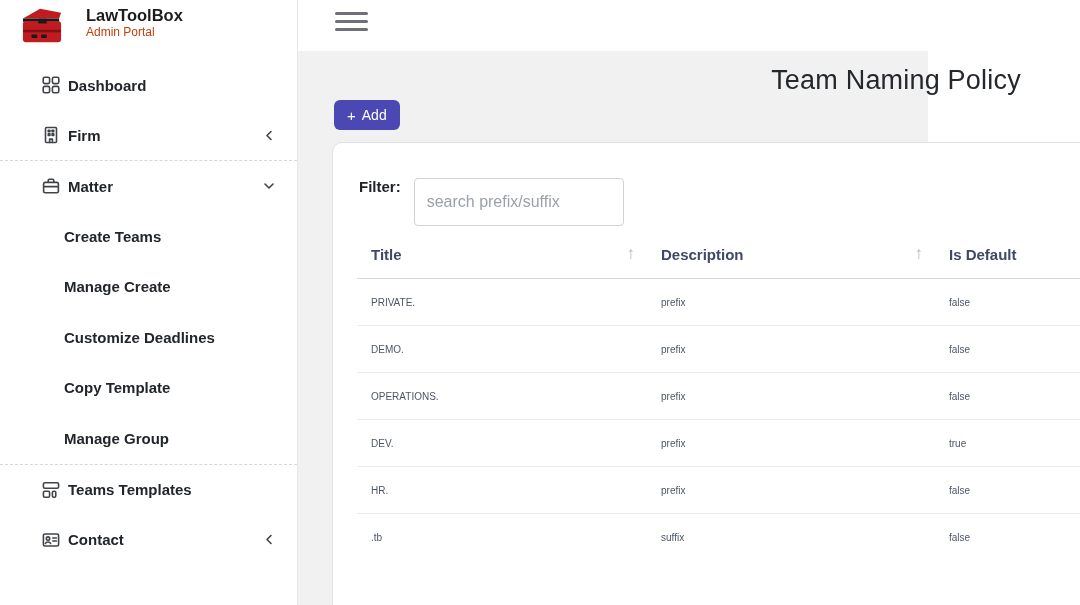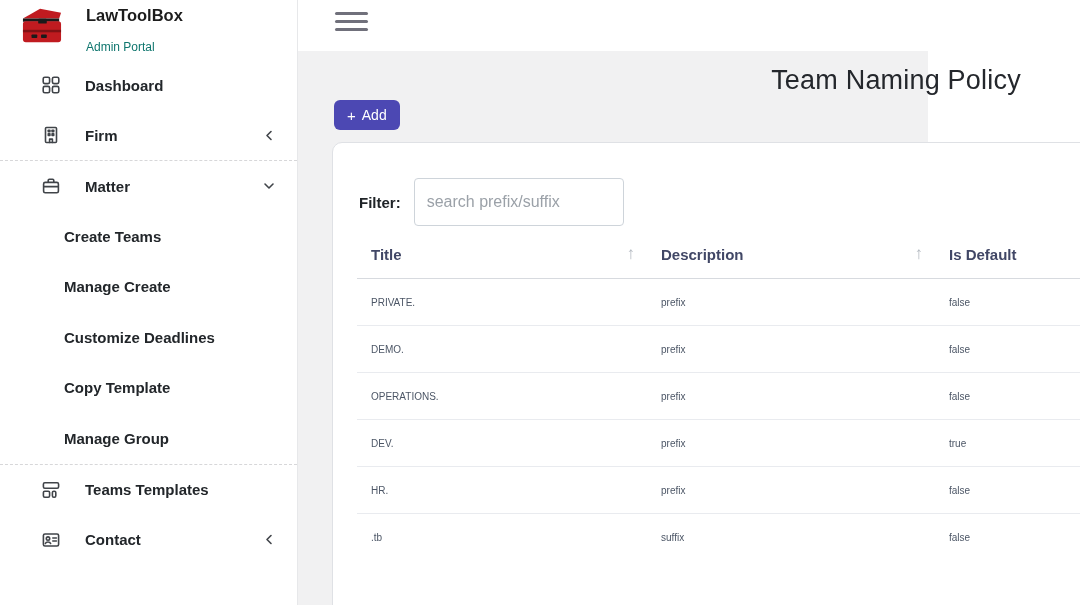--- a/index.html
+++ b/index.html
@@ -9,25 +9,25 @@
     -webkit-font-smoothing:antialiased;
   }
   
   .sidebar{
     position:absolute;left:0;top:0;width:297px;height:605px;
     background:#fff;border-right:1px solid #e7e8ea;z-index:2;
   }
   .brand{display:flex;align-items:flex-start;gap:22px;padding:6px 0 0 20px;height:48px;}
   .brand-text{display:flex;flex-direction:column;line-height:1.15;}
   .brand-name{font-size:16.5px;font-weight:700;color:#1c1c1c;}
-  .brand-sub{font-size:12px;color:#0f766e;margin-top:16px;}
+  .brand-sub{font-size:12px;color:#c2410c;margin-top:1px;}
   .nav{margin-top:6px;}
   .nav-item{display:flex;align-items:center;height:50px;padding:0 22px 0 42px;cursor:pointer;}
   .nav-item .nicon{width:18px;height:18px;flex:0 0 18px;display:flex;align-items:center;justify-content:center;}
-  .nav-item .nlabel{margin-left:25px;font-size:15px;font-weight:700;color:#22262a;}
+  .nav-item .nlabel{margin-left:8px;font-size:15px;font-weight:700;color:#22262a;}
   .chev{margin-left:auto;display:flex;align-items:center;}
   .divider{border-top:1px dashed #d7d7d9;margin:0 0;}
   .sub-item{position:relative;display:flex;align-items:center;height:50.5px;padding-left:64px;cursor:pointer;}
   .sub-item .slabel{position:relative;z-index:1;font-size:15px;font-weight:700;color:#22262a;}
   .sub-item.active::before{
     content:"";position:absolute;left:10px;right:9px;top:4px;bottom:4px;
     background:#d1ccf6;border-radius:10px;
   }
   svg.icn{stroke:#404449;fill:none;stroke-width:1.6;stroke-linecap:round;stroke-linejoin:round;}
   
@@ -45,21 +45,21 @@
     background:#4c48b3;color:#fff;border:none;border-radius:6px;
     display:inline-flex;align-items:center;gap:6px;cursor:pointer;
     font-family:"Liberation Sans",sans-serif;
   }
   .add-btn .plus{font-size:15px;font-weight:400;line-height:1;}
   .add-btn .albl{font-size:14px;font-weight:400;line-height:1;}
   .card{
     position:absolute;left:34px;top:91px;width:1128px;height:490px;
     background:#fff;border:1px solid #dfe1e5;border-radius:10px;box-sizing:border-box;
   }
-  .filter-row{position:absolute;left:26px;top:35px;display:flex;align-items:center;}
+  .filter-row{position:absolute;left:26px;top:35px;display:flex;}
   .filter-label{font-size:15px;font-weight:700;color:#202428;}
   .filter-input{
     margin-left:13px;width:210px;height:37px;box-sizing:border-box;
     border:1px solid #ced4da;border-radius:4px;padding:23px 12px;
     font-size:16px;color:#495057;font-family:"Liberation Sans",sans-serif;outline:none;
   }
   .filter-input::placeholder{color:#9ba1a8;}
   .tbl-wrap{position:absolute;left:24px;top:86px;width:1080px;}
   table{width:100%;border-collapse:collapse;table-layout:fixed;}
   th{border-bottom:1px solid #d7dadf;padding:0;}

